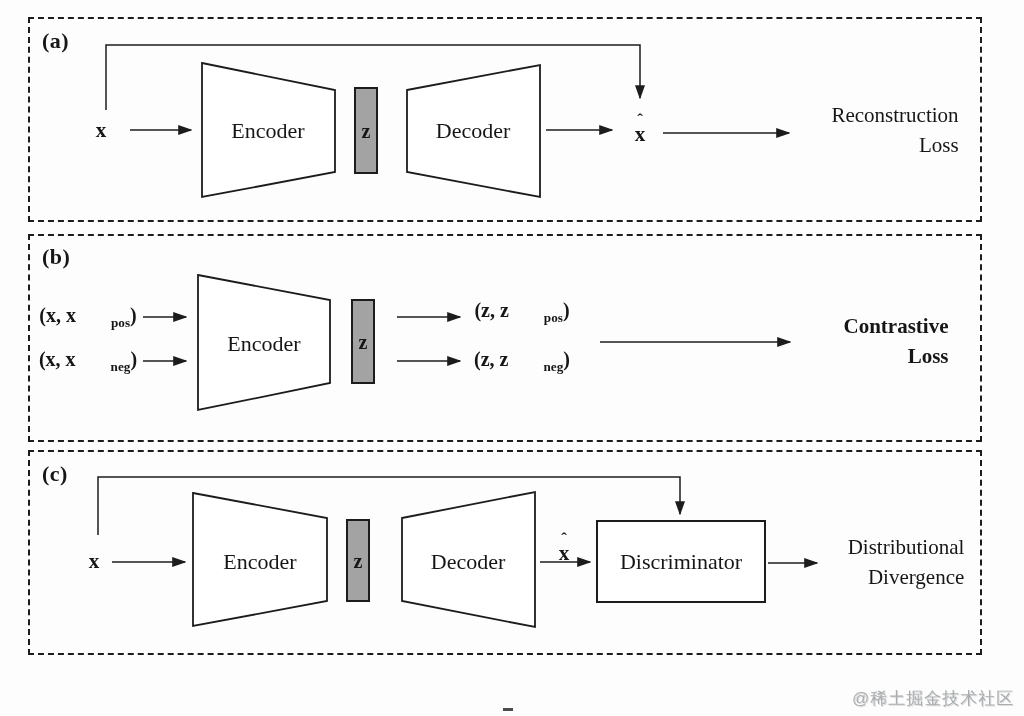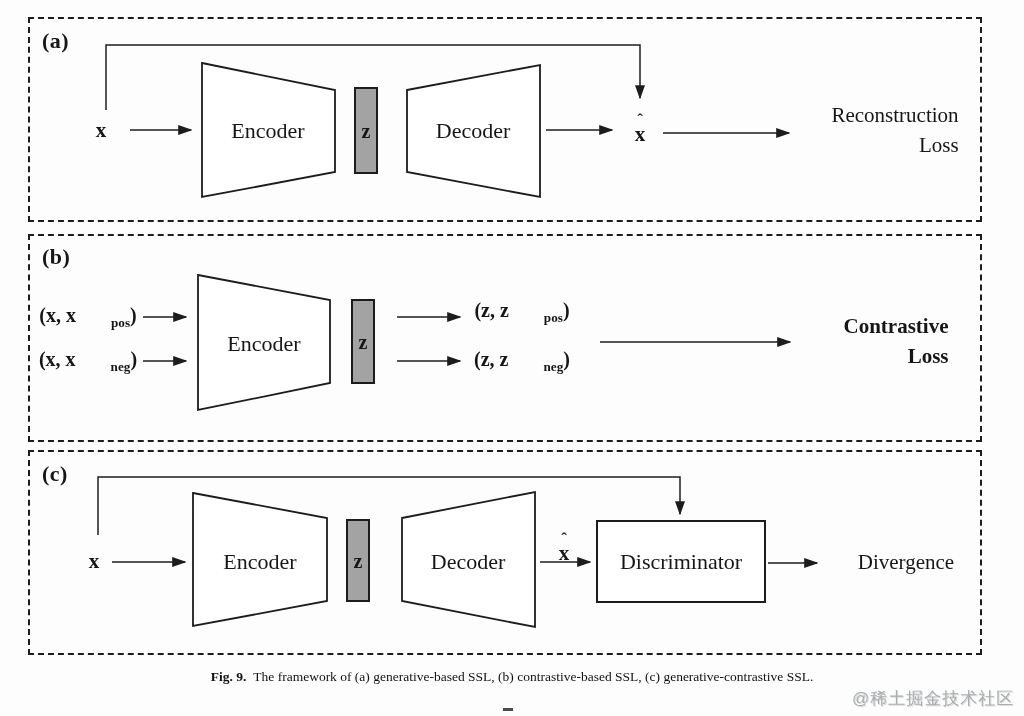--- a/index.html
+++ b/index.html
@@ -145,23 +145,21 @@
   <div class="lbl bold" style="left:94px;top:562px;">x</div>
   <div class="lbl block-word" style="left:260px;top:562px;">Encoder</div>
   <div class="lbl latent" style="left:358px;top:561px;">z</div>
   <div class="lbl block-word" style="left:468px;top:562px;">Decoder</div>
   <div class="lbl hatstack" style="left:564px;top:549px;">
     <span class="hat">ˆ</span>
     <span class="base">x</span>
   </div>
   <div class="lbl block-word" style="left:681px;top:562px;">Discriminator</div>
   <div class="lbl loss" style="left:906px;top:563px;">
+    <div>Distributional</div>
     <div>Divergence</div>
   </div>
 
-  <div class="caption">
-    <span class="capb">Fig. 9.</span><span>The framework of (a) generative-based SSL, (b) contrastive-based SSL, (c) generative-contrastive SSL.</span>
-  </div>
 
   <div class="watermark">@稀土掘金技术社区</div>
   <div class="page-dash"></div>
 
 </div>
 
 </body></html>

